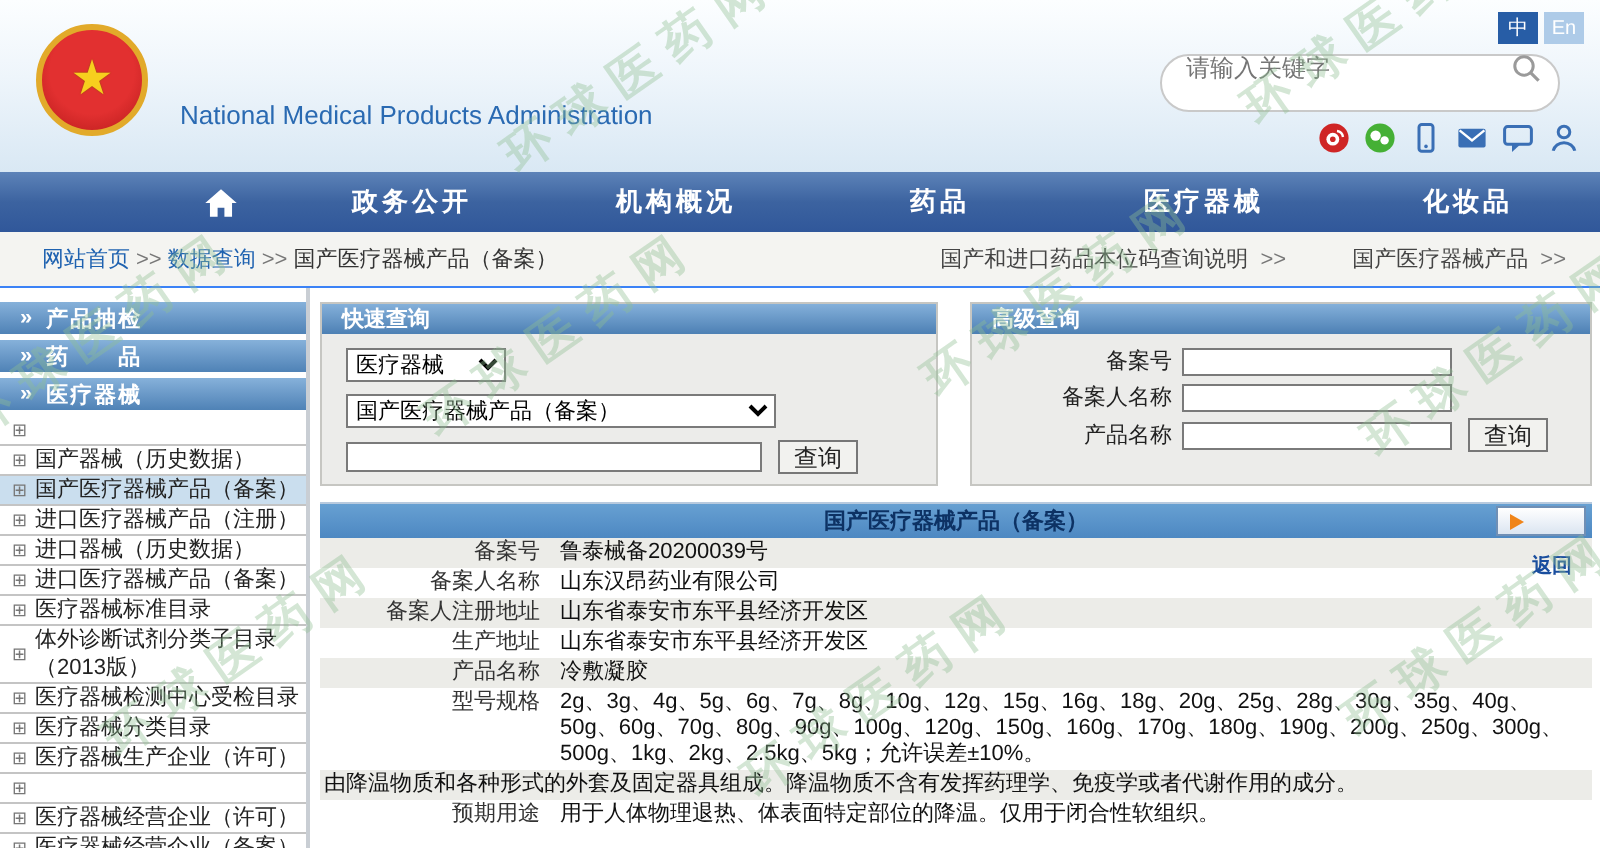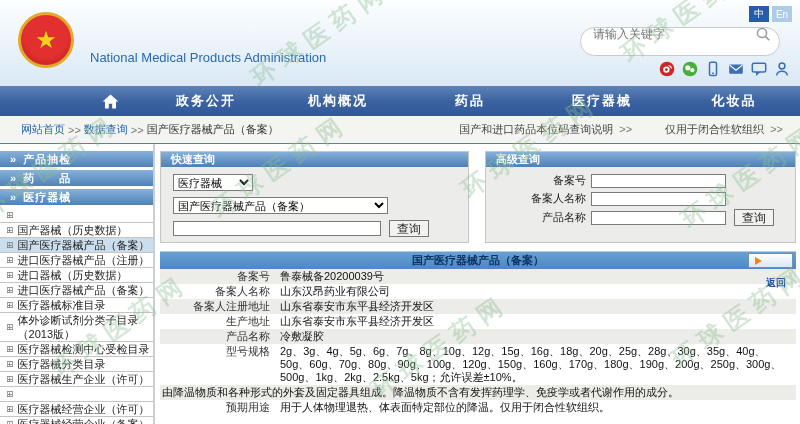--- a/index.html
+++ b/index.html
@@ -196,21 +196,21 @@
     <span class="crumb-sep">&gt;&gt;</span>
     <span class="crumb-link">数据查询</span>
     <span class="crumb-sep">&gt;&gt;</span>
     <span class="crumb-cur">国产医疗器械产品（备案）</span>
     <span class="crumb-right">
       <span class="rlink">
         <span>国产和进口药品本位码查询说明</span>
         <span class="crumb-sep">&gt;&gt;</span>
       </span>
       <span class="rlink">
-        <span>仅用于闭合性软组织</span>
+        <span>国产医疗器械产品</span>
         <span class="crumb-sep">&gt;&gt;</span>
       </span>
     </span>
   </div>
 
   <div class="content">
 
     <div class="sidebar">
       <div class="side-hdr">
         <span class="chev">»</span>

